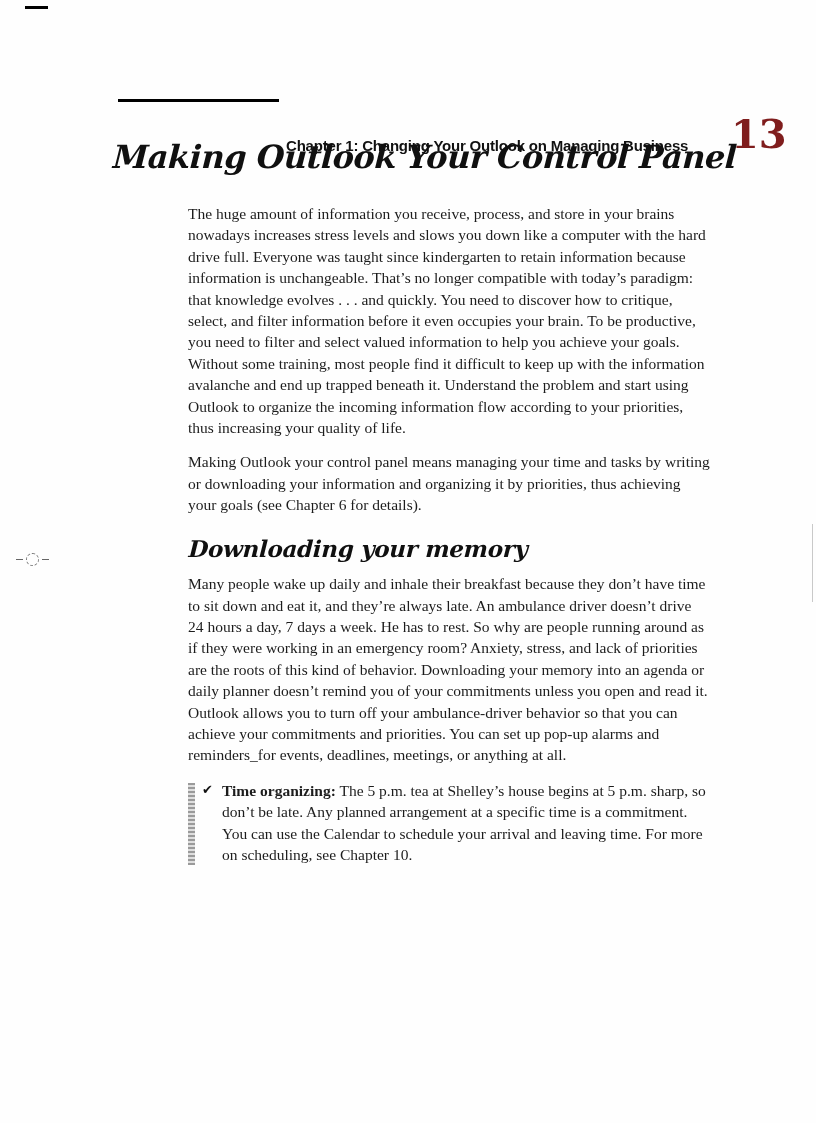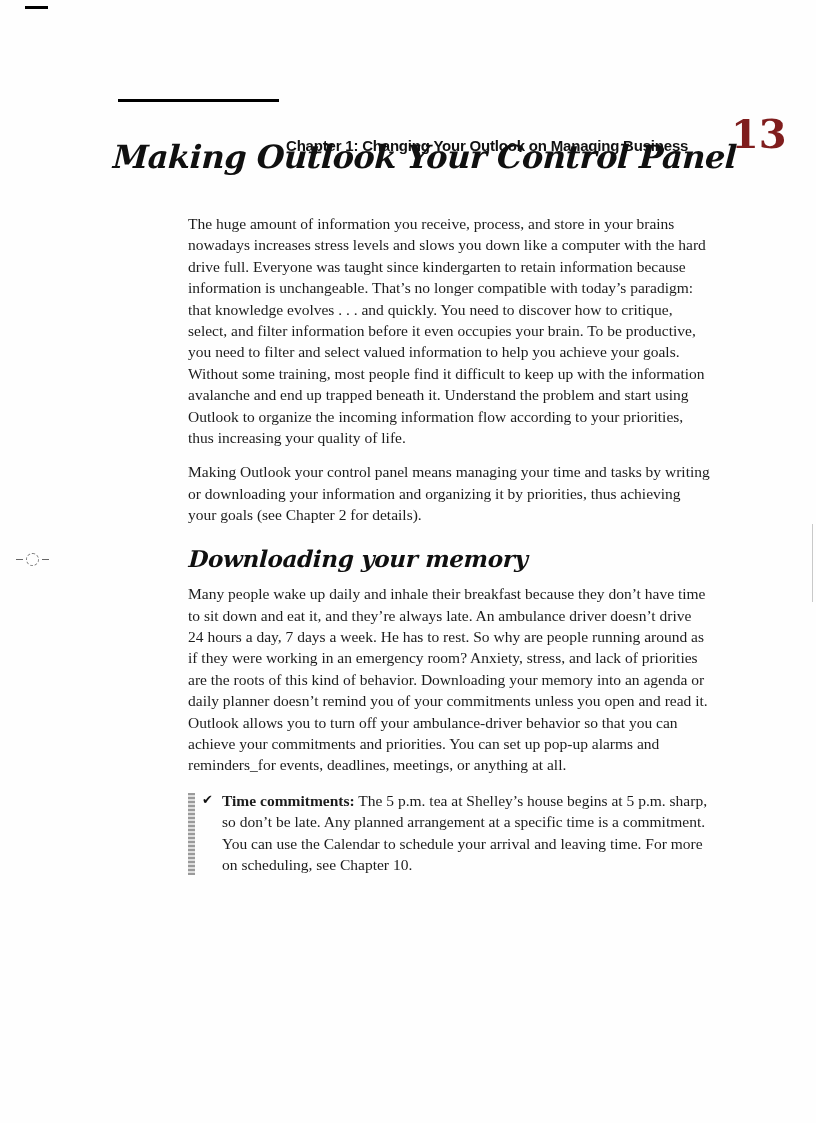--- a/index.html
+++ b/index.html
@@ -43,21 +43,21 @@
     font-size: 32px; color: #101010;
     white-space: nowrap; letter-spacing: -0.5px;
     transform: skewX(-3deg); transform-origin: left bottom;
   }
 
   
   .body-col {
     position: absolute; left: 188px; top: 203px; width: 522px;
     font-size: 15.5px; line-height: 21.4px; color: #1c1c1c;
   }
-  .body-col p { margin: 10px 0 13px 0; }
+  .body-col p { margin: 0 0 13px 0; }
   .sub-heading {
     font-family: "DejaVu Serif", serif;
     font-style: italic; font-weight: bold;
     font-size: 23px; color: #101010;
     letter-spacing: -0.3px;
     margin: 22px 0 14px 0;
     transform: skewX(-3deg); transform-origin: left bottom;
   }
 
   
@@ -94,32 +94,32 @@
   <div class="chapter-title">Chapter 1: Changing Your Outlook on Managing Business</div>
 
   <div class="page-number">13</div>
 
   <h1 class="main-heading">Making Outlook Your Control Panel</h1>
 
   <div class="body-col">
 
     <p>The huge amount of information you receive, process, and store in your brains nowadays increases stress levels and slows you down like a computer with the hard drive full. Everyone was taught since kindergarten to retain information because information is unchangeable. That’s no longer compatible with today’s paradigm: that knowledge evolves . . . and quickly. You need to discover how to critique, select, and filter information before it even occupies your brain. To be productive, you need to filter and select valued information to help you achieve your goals. Without some training, most people find it difficult to keep up with the information avalanche and end up trapped beneath it. Understand the problem and start using Outlook to organize the incoming information flow according to your priorities, thus increasing your quality of life.</p>
 
-    <p>Making Outlook your control panel means managing your time and tasks by writing or downloading your information and organizing it by priorities, thus achieving your goals (see Chapter 2 for details).</p>
+    <p>Making Outlook your control panel means managing your time and tasks by writing or downloading your information and organizing it by priorities, thus achieving your goals (see Chapter 6 for details).</p>
 
     <h2 class="sub-heading">Downloading your memory</h2>
 
 
     <p>Many people wake up daily and inhale their breakfast because they don’t have time to sit down and eat it, and they’re always late. An ambulance driver doesn’t drive 24 hours a day, 7 days a week. He has to rest. So why are people running around as if they were working in an emergency room? Anxiety, stress, and lack of priorities are the roots of this kind of behavior. Downloading your memory into an agenda or daily planner doesn’t remind you of your commitments unless you open and read it. Outlook allows you to turn off your ambulance-driver behavior so that you can achieve your commitments and priorities. You can set up pop-up alarms and reminders_for events, deadlines, meetings, or anything at all.</p>
 
 
     <div class="tip">
       <div class="tip-bar"></div>
       <div class="tip-content">
         <span class="tip-check">✔</span>
-        <span class="tip-label">Time commitments:</span>
+        <span class="tip-label">Time organizing:</span>
         <span>The 5 p.m. tea at Shelley’s house begins at 5 p.m. sharp, so don’t be late. Any planned arrangement at a specific time is a commitment. You can use the Calendar to schedule your arrival and leaving time. For more on scheduling, see Chapter 10.</span>
       </div>
     </div>
 
   </div>
 
 </div>
 
 </body></html>

